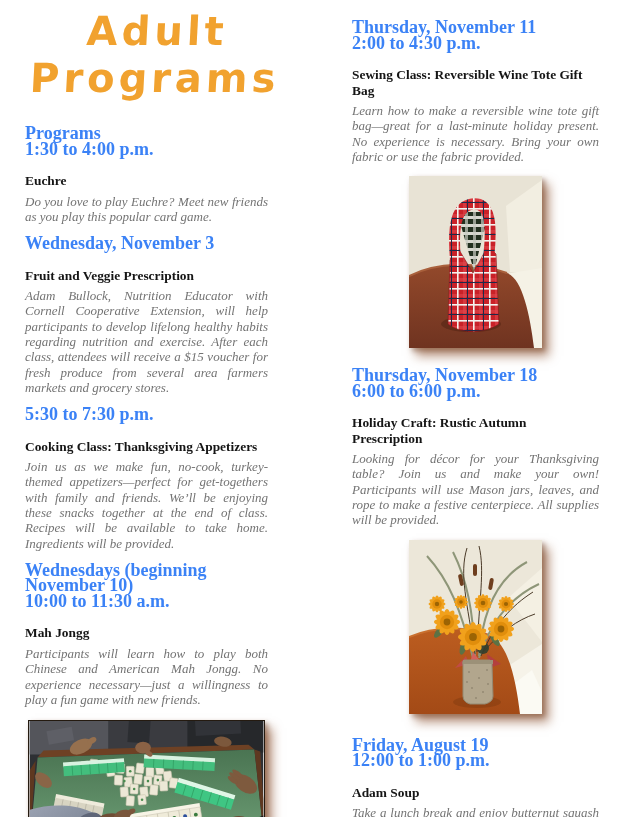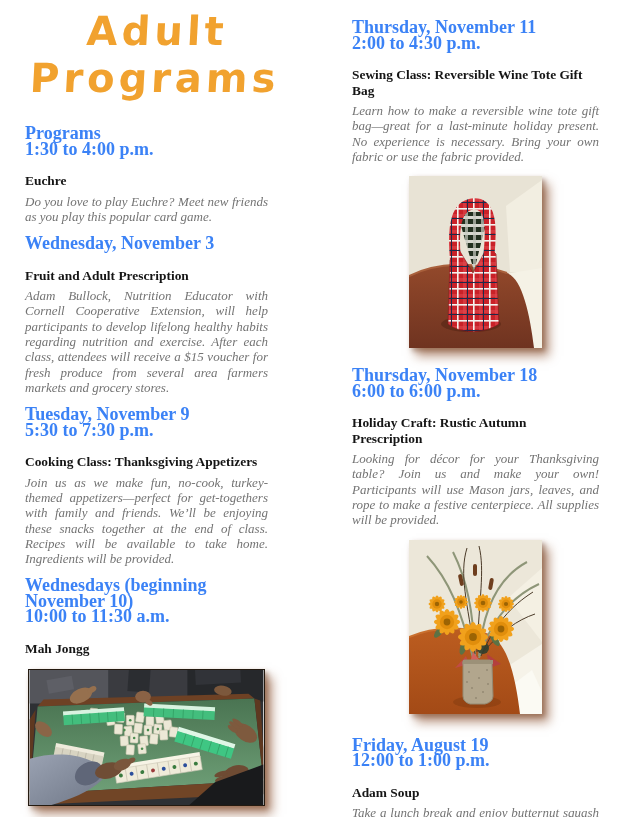--- a/index.html
+++ b/index.html
@@ -42,35 +42,35 @@
 
     <div class="sec">
       <div class="d">Programs</div>
       <div class="t">1:30 to 4:00 p.m.</div>
       <div class="n">Euchre</div>
       <div class="p">Do you love to play Euchre?  Meet new friends as you play this popular card game.</div>
     </div>
 
     <div class="sec">
       <div class="d">Wednesday, November 3</div>
-      <div class="n">Fruit and Adult Prescription</div>
+      <div class="n">Fruit and Veggie Prescription</div>
       <div class="p">Adam Bullock, Nutrition Educator with Cornell Cooperative Extension, will help participants to develop lifelong healthy habits regarding nutrition and exercise.  After each class, attendees will receive a $15 voucher for fresh produce from several area farmers markets and grocery stores.</div>
     </div>
 
     <div class="sec">
-      <div class="d">Tuesday, November 9</div>
       <div class="t">5:30 to 7:30 p.m.</div>
       <div class="n">Cooking Class:  Thanksgiving Appetizers</div>
       <div class="p">Join us as we make fun, no-cook, turkey-themed appetizers—perfect for get-togethers with family and friends.  We’ll be enjoying these snacks together at the end of class.  Recipes will be available to take home.  Ingredients will be provided.</div>
     </div>
 
     <div class="sec">
       <div class="d">Wednesdays (beginning November 10)</div>
       <div class="t">10:00 to 11:30 a.m.</div>
       <div class="n">Mah Jongg</div>
+      <div class="p">Participants will learn how to play both Chinese and American Mah Jongg.  No experience necessary—just a willingness to play a fun game with new friends.</div>
     </div>
 
     <figure class="fig-mj" role="img" aria-label="People playing Mah Jongg with green and white tiles on a green felt table">
       <svg viewBox="0 0 237 137">
         <defs>
           <linearGradient id="felt" x1="0" y1="0" x2="0" y2="1">
             <stop offset="0" stop-color="#4A7452"></stop>
               <stop offset="0.55" stop-color="#5E8C66"></stop>
               <stop offset="1" stop-color="#6FA078"></stop>
           </linearGradient>

